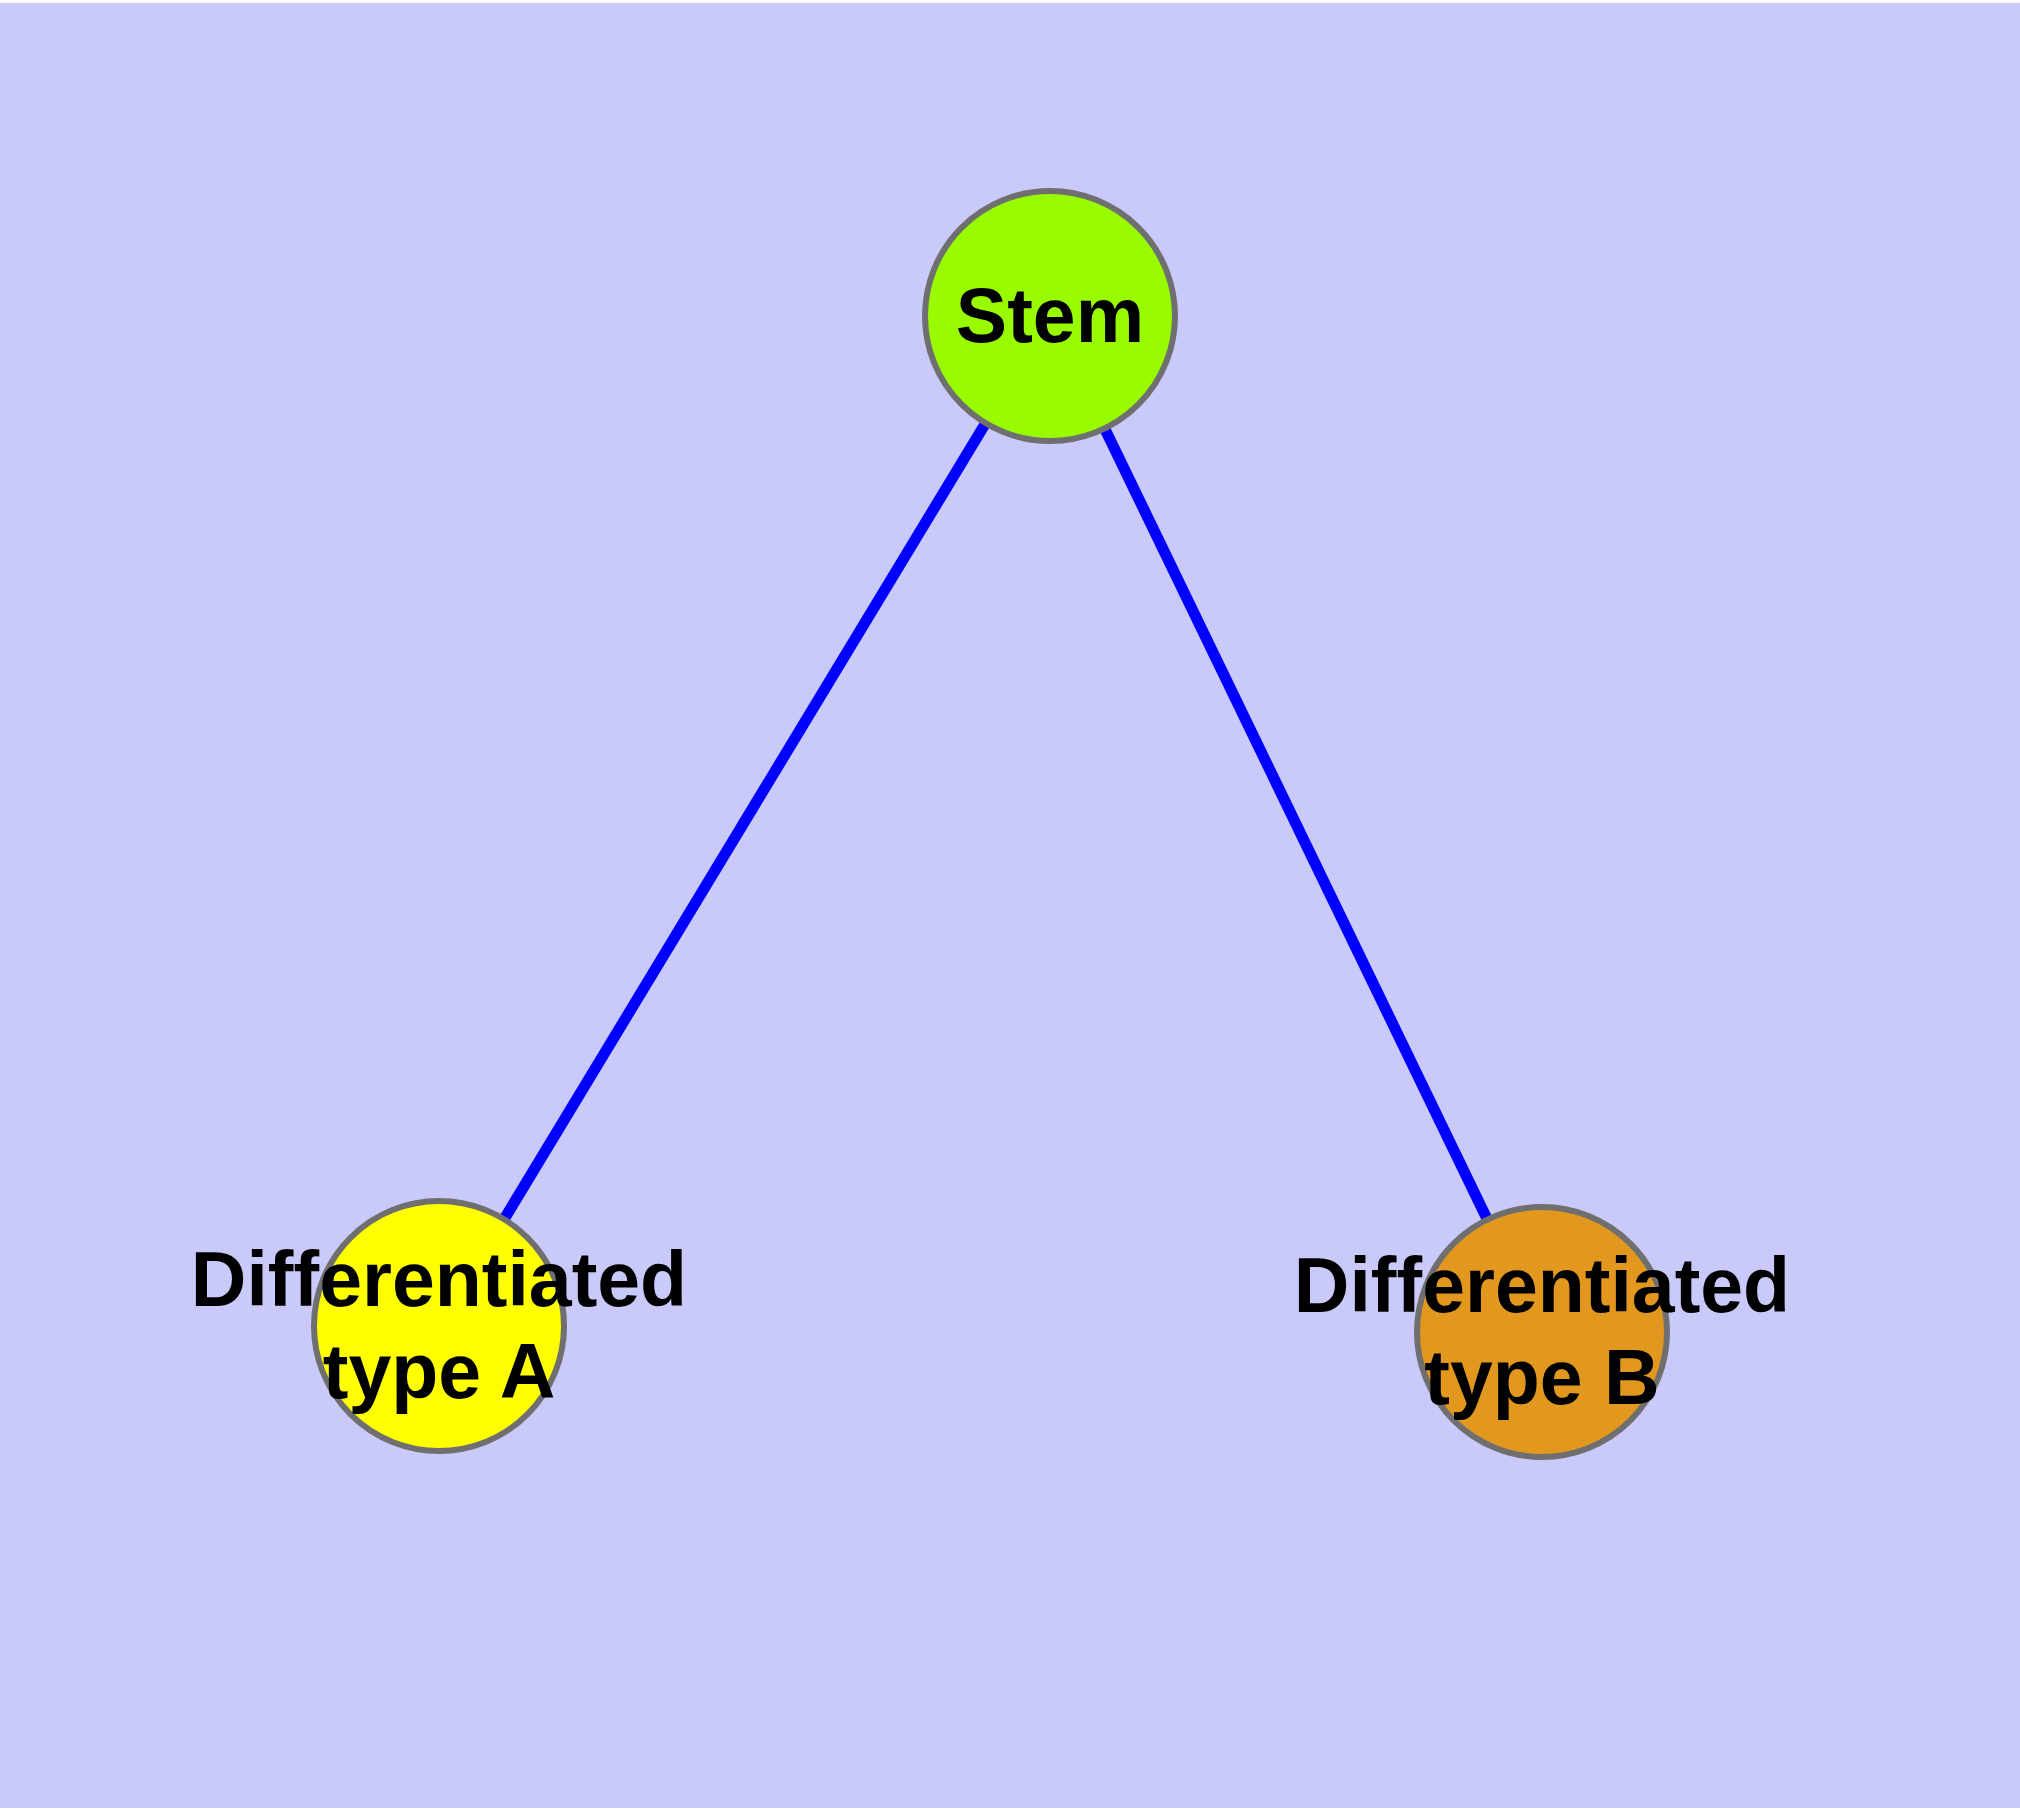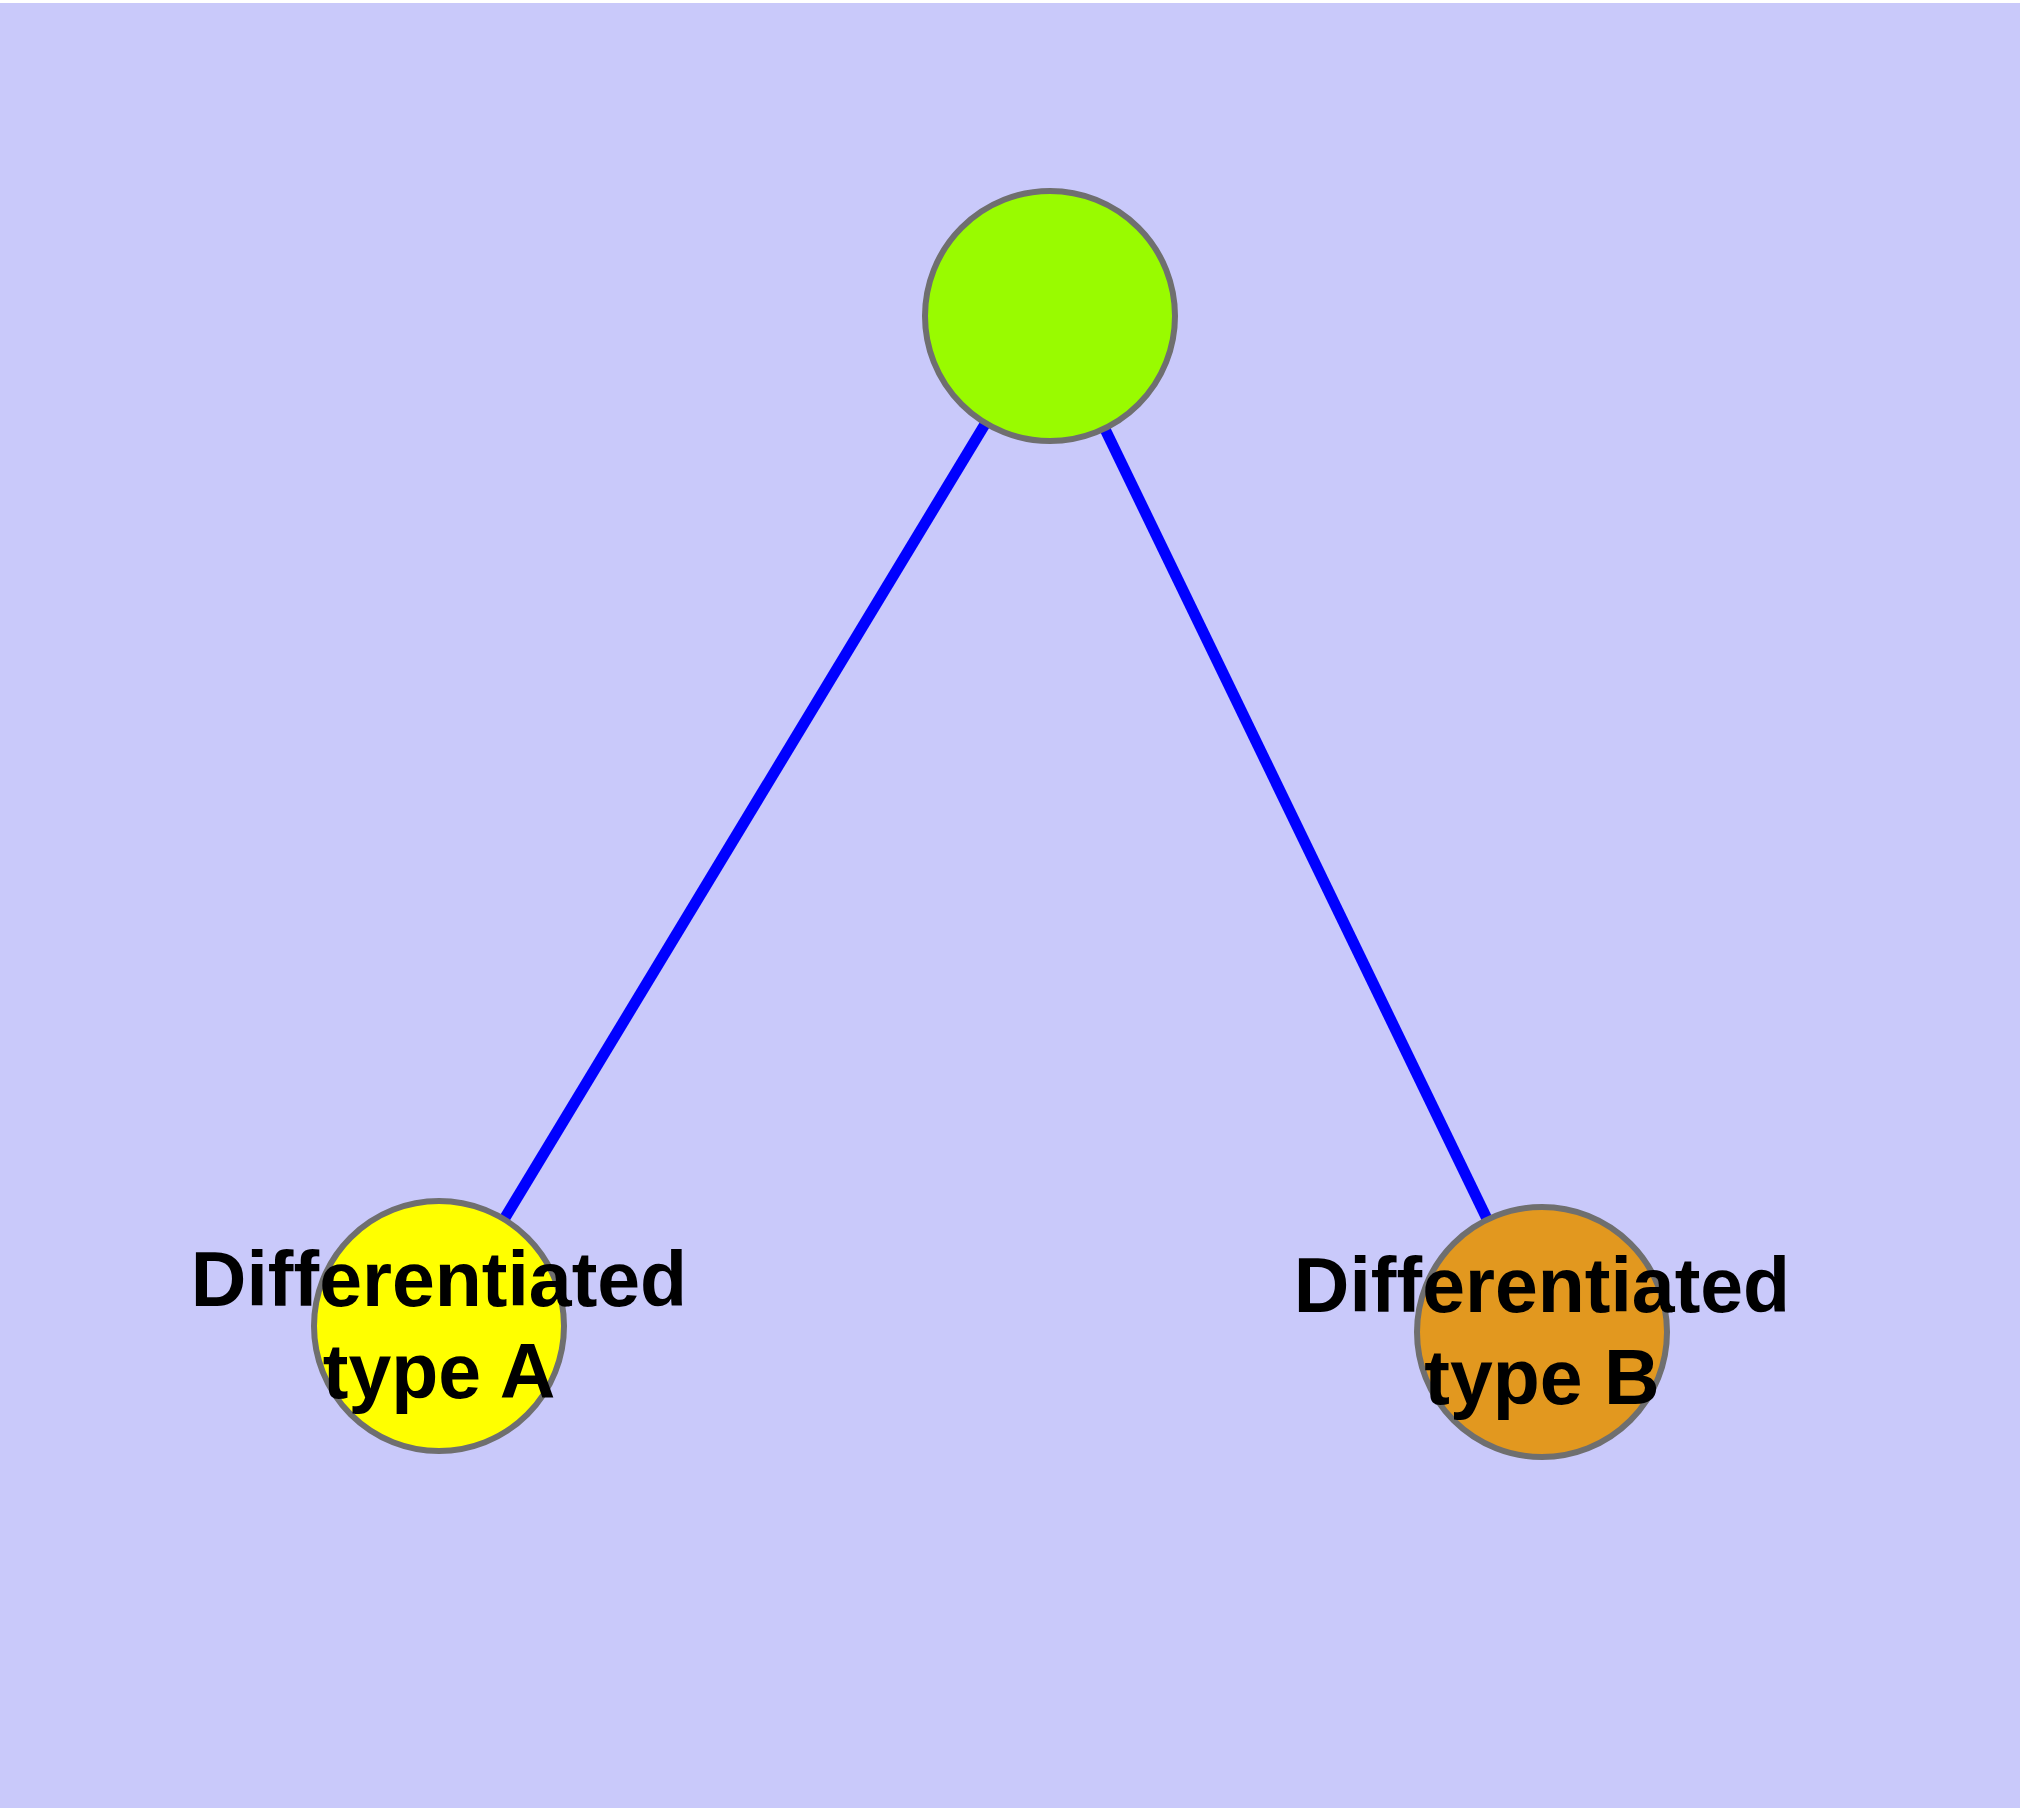--- a/index.html
+++ b/index.html
@@ -56,20 +56,21 @@
 </head>
 <body>
 
 <div id="graph-panel" style="background: rgb(201, 201, 250);">
   <svg id="edge-layer" viewBox="0 0 2384 2138">
       <line x1="1239" y1="373" x2="518" y2="1565" stroke="#0000FF" stroke-width="13"></line>
       <line x1="1239" y1="373" x2="1819" y2="1572" stroke="#0000FF" stroke-width="13"></line>
     </svg>
 
 <div class="node" style="left: 1050px; top: 316px; height: 256px; width: 256px; background: rgb(153, 251, 0); border-color: rgb(111, 111, 111); border-width: 6px;"></div>
+    <div class="node-label" style="left: 1050px; top: 316px; font-size: 77px; color: rgb(0, 0, 0);">Stem</div>
     <div class="node" style="left: 439px; top: 1326px; height: 256px; width: 256px; background: rgb(255, 255, 0); border-color: rgb(111, 111, 111); border-width: 6px;"></div>
     <div class="node-label" style="left: 439px; top: 1326px; font-size: 77px; color: rgb(0, 0, 0);">Differentiated
 type A</div>
     <div class="node" style="left: 1542px; top: 1332px; height: 256px; width: 256px; background: rgb(226, 152, 31); border-color: rgb(111, 111, 111); border-width: 6px;"></div>
     <div class="node-label" style="left: 1542px; top: 1332px; font-size: 77px; color: rgb(0, 0, 0);">Differentiated
 type B</div>
   </div>
 <div id="top-margin" class="edge-margin"></div>
 <div id="bottom-margin" class="edge-margin"></div>
 

